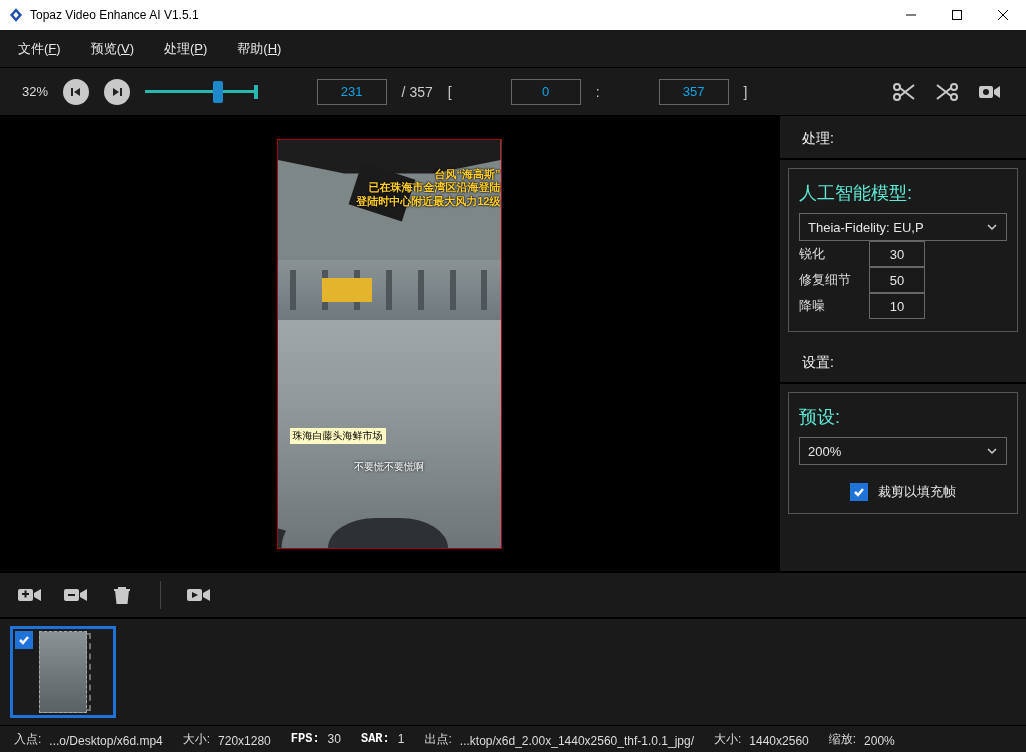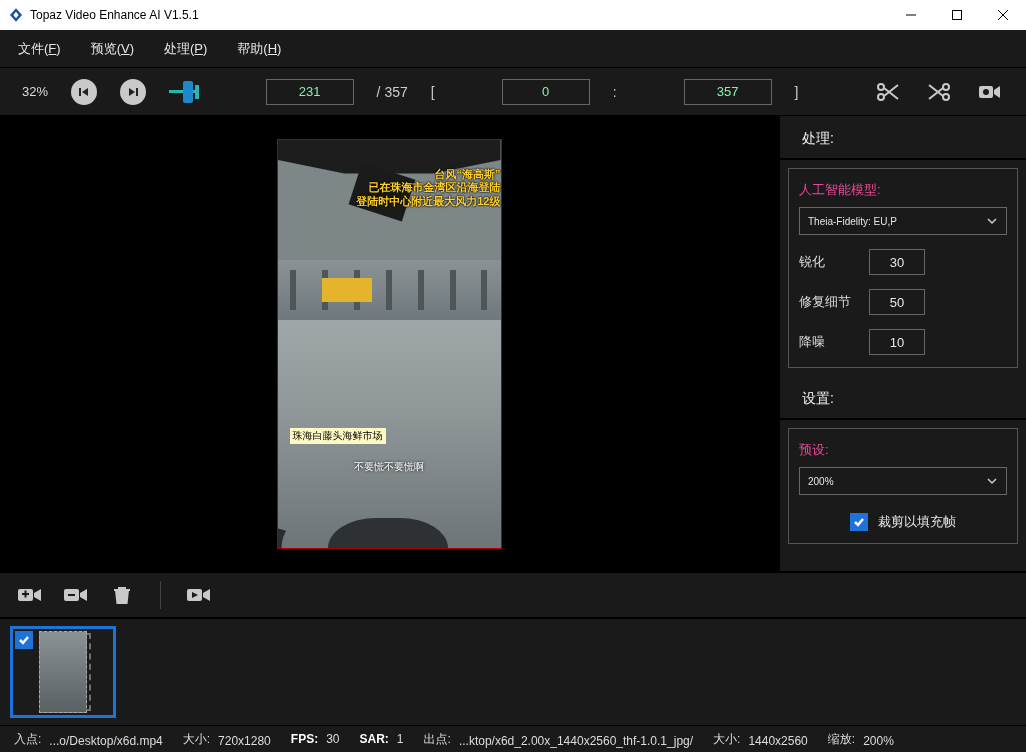--- a/index.html
+++ b/index.html
@@ -15,30 +15,30 @@
 
 
 .app { flex: 1; background: #1a1a1a; display: flex; flex-direction: column; color: #e6e6e6; }
 
 
 .menubar { height: 38px; background: #1a1a1a; display: flex; align-items: center; padding: 0 18px; gap: 30px; font-size: 13px; border-bottom: 1px solid #000; }
 .menubar .mitem { cursor: default; }
 .menubar .mitem u { text-decoration: underline; }
 
 
-.controls { height: 48px; background: #1a1a1a; display: flex; align-items: center; padding: 0 22px; gap: 23px; border-bottom: 1px solid #000; }
+.controls { height: 48px; background: #1a1a1a; display: flex; align-items: center; padding: 0 22px; gap: 15px; border-bottom: 1px solid #000; }
 .controls .pct { font-size: 13px; color: #ddd; }
 .circle-btn { width: 26px; height: 26px; border-radius: 50%; background: #c9c9c9; display: flex; align-items: center; justify-content: center; }
 .circle-btn svg { width: 12px; height: 12px; fill: #222; }
 .timeline { flex: 1; max-width: 220px; height: 20px; position: relative; display: flex; align-items: center; }
 .tl-track { position: absolute; height: 3px; width: 100%; background: #444; }
 .tl-fill { position: absolute; height: 3px; background: #27b8b0; }
 .tl-thumb { position: absolute; width: 10px; height: 22px; background: #1f88c9; border-radius: 2px; top: -1px; transform: translateX(-50%); }
 .tl-end { position: absolute; right: 0; width: 4px; height: 14px; background: #27b8b0; top: 3px; }
-.numbox { width: 88px; height: 26px; border: 1px solid #666; background: #1a1a1a; color: #86efac; text-align: center; font-size: 13px; display: flex; align-items: center; justify-content: center; margin-left: 44px; }
+.numbox { width: 70px; height: 26px; border: 1px solid #666; background: #1a1a1a; color: #0ea5e9; text-align: center; font-size: 13px; display: flex; align-items: center; justify-content: center; margin-left: 44px; }
 .controls .sep { color: #ccc; font-size: 14px; }
 .icon-btn { width: 28px; height: 28px; display: flex; align-items: center; justify-content: center; }
 .icon-btn svg { width: 24px; height: 22px; fill: #c9c9c9; }
 
 
 .middle { flex: 1; display: flex; overflow: hidden; }
 .preview { flex: 1; background: #000; display: flex; align-items: center; justify-content: center; position: relative; min-width: 0; }
 .preview-frame { width: 225px; height: 410px; border: 1px solid #a00; background: #7e8788; position: relative; overflow: hidden; }
 .pf-top { position: absolute; top: 0; left: 0; right: 0; height: 34px; background: #1d1d1d; clip-path: polygon(0 0, 100% 0, 100% 60%, 70% 100%, 30% 100%, 0 60%); }
 .pf-mirror { position: absolute; top: 30px; left: 76px; width: 56px; height: 44px; background: #1b1b1b; transform: rotate(18deg); }
@@ -50,25 +50,25 @@
 .pf-lower { position: absolute; top: 180px; left: 0; right: 0; bottom: 0; background: linear-gradient(#a0a7a9 0%, #8f9799 40%, #6d7578 100%); }
 .pf-cap1 { position: absolute; top: 288px; left: 12px; background: #fef9c3; color: #000; font-size: 10px; padding: 1px 3px; }
 .pf-cap2 { position: absolute; top: 320px; left: 0; right: 0; text-align: center; color: #fff; font-size: 10px; text-shadow: 0 0 3px #000; }
 .pf-dark { position: absolute; bottom: 0; left: 50px; width: 120px; height: 30px; background: #2d3133; border-radius: 40% 40% 0 0 / 100% 100% 0 0; }
 .pf-wiper { position: absolute; bottom: -30px; left: -30px; width: 200px; height: 120px; border: 26px solid #1a1a1a; border-radius: 50%; border-top-color: transparent; border-right-color: transparent; border-bottom-color: transparent; transform: rotate(-30deg); opacity: 0.8; }
 
 
 .rpanel { width: 248px; background: #1a1a1a; border-left: 2px solid #000; overflow-y: auto; padding-bottom: 10px; }
 .rsection-title { padding: 14px 22px 10px; font-size: 14px; color: #eee; border-bottom: 2px solid #000; }
 .rbox { margin: 8px; border: 1px solid #555; padding: 12px 10px; }
-.rbox-label { font-size: 13px; color: #ec4899; margin-bottom: 8px; }
-.rselect { width: 100%; height: 28px; border: 1px solid #666; background: #1a1a1a; color: #e6e6e6; display: flex; align-items: center; padding: 0 8px; font-size: 10px; position: relative; }
+.rbox-label { font-size: 18px; color: #5eead4; margin-bottom: 8px; }
+.rselect { width: 100%; height: 28px; border: 1px solid #666; background: #1a1a1a; color: #e6e6e6; display: flex; align-items: center; padding: 0 8px; font-size: 13px; position: relative; }
 .rselect::after { content: ""; position: absolute; right: 8px; width: 10px; height: 10px; background: none; }
 .rselect svg { position: absolute; right: 8px; width: 12px; height: 12px; fill: none; stroke: #ccc; stroke-width: 1.5; }
-.rparam { display: flex; align-items: center; gap: 10px; margin-top: 14px; }
+.rparam { display: flex; align-items: center; gap: 10px; }
 .rparam .pl { width: 60px; font-size: 13px; color: #ddd; }
 .rparam .pv { width: 56px; height: 26px; border: 1px solid #666; display: flex; align-items: center; justify-content: center; font-size: 13px; color: #e6e6e6; }
 .rcheck { margin-top: 18px; display: flex; align-items: center; justify-content: center; gap: 10px; font-size: 13px; }
 .chk { width: 18px; height: 18px; background: #1f72d8; display: flex; align-items: center; justify-content: center; }
 .chk svg { width: 12px; height: 12px; stroke: #fff; stroke-width: 2.5; fill: none; }
 
 
 .btoolbar { height: 46px; background: #1a1a1a; border-top: 2px solid #000; display: flex; align-items: center; padding: 0 16px; gap: 18px; }
 .btoolbar .divider { width: 1px; height: 28px; background: #444; margin: 0 6px; }
 .btoolbar svg { width: 26px; height: 22px; fill: #c9c9c9; }
@@ -76,21 +76,21 @@
 
 .thumbrow { height: 108px; background: #1a1a1a; border-top: 2px solid #000; display: flex; align-items: center; padding: 8px 10px; gap: 8px; }
 .thumb { width: 106px; height: 92px; border: 3px solid #1f72d8; background: #1b1b1b; position: relative; display: flex; align-items: center; justify-content: center; }
 .thumb .check { position: absolute; top: 2px; left: 2px; width: 18px; height: 18px; background: #1f72d8; display: flex; align-items: center; justify-content: center; }
 .thumb .check svg { width: 12px; height: 12px; stroke: #fff; stroke-width: 2.5; fill: none; }
 .thumb-inner { width: 48px; height: 82px; background: linear-gradient(#8a9295, #5a6165); border: 1px dashed #aaa; position: relative; }
 .thumb-outline { position: absolute; left: 26px; top: 4px; bottom: 4px; width: 52px; border: 2px dashed #aaa; opacity: .6; }
 
 
 .statusbar { height: 27px; background: #1a1a1a; border-top: 1px solid #000; display: flex; align-items: center; padding: 0 14px; font-size: 12px; color: #ddd; gap: 20px; white-space: nowrap; }
-.statusbar b { color: #fff; }
+.statusbar b { color: #fff; font-family: Liberation Mono, monospace; }
 .statusbar .sitem { display: flex; gap: 8px; align-items: flex-end; }
 </style>
 </head>
 <body>
 
 <div class="titlebar">
   <svg class="logo" viewBox="0 0 24 24">
       <path fill="#1f4fa8" d="M12 2 L21 12 L12 22 L3 12 Z"></path>
       <path fill="#fff" d="M12 7 L16 12 L12 17 L8 12 Z"></path>
     </svg>

